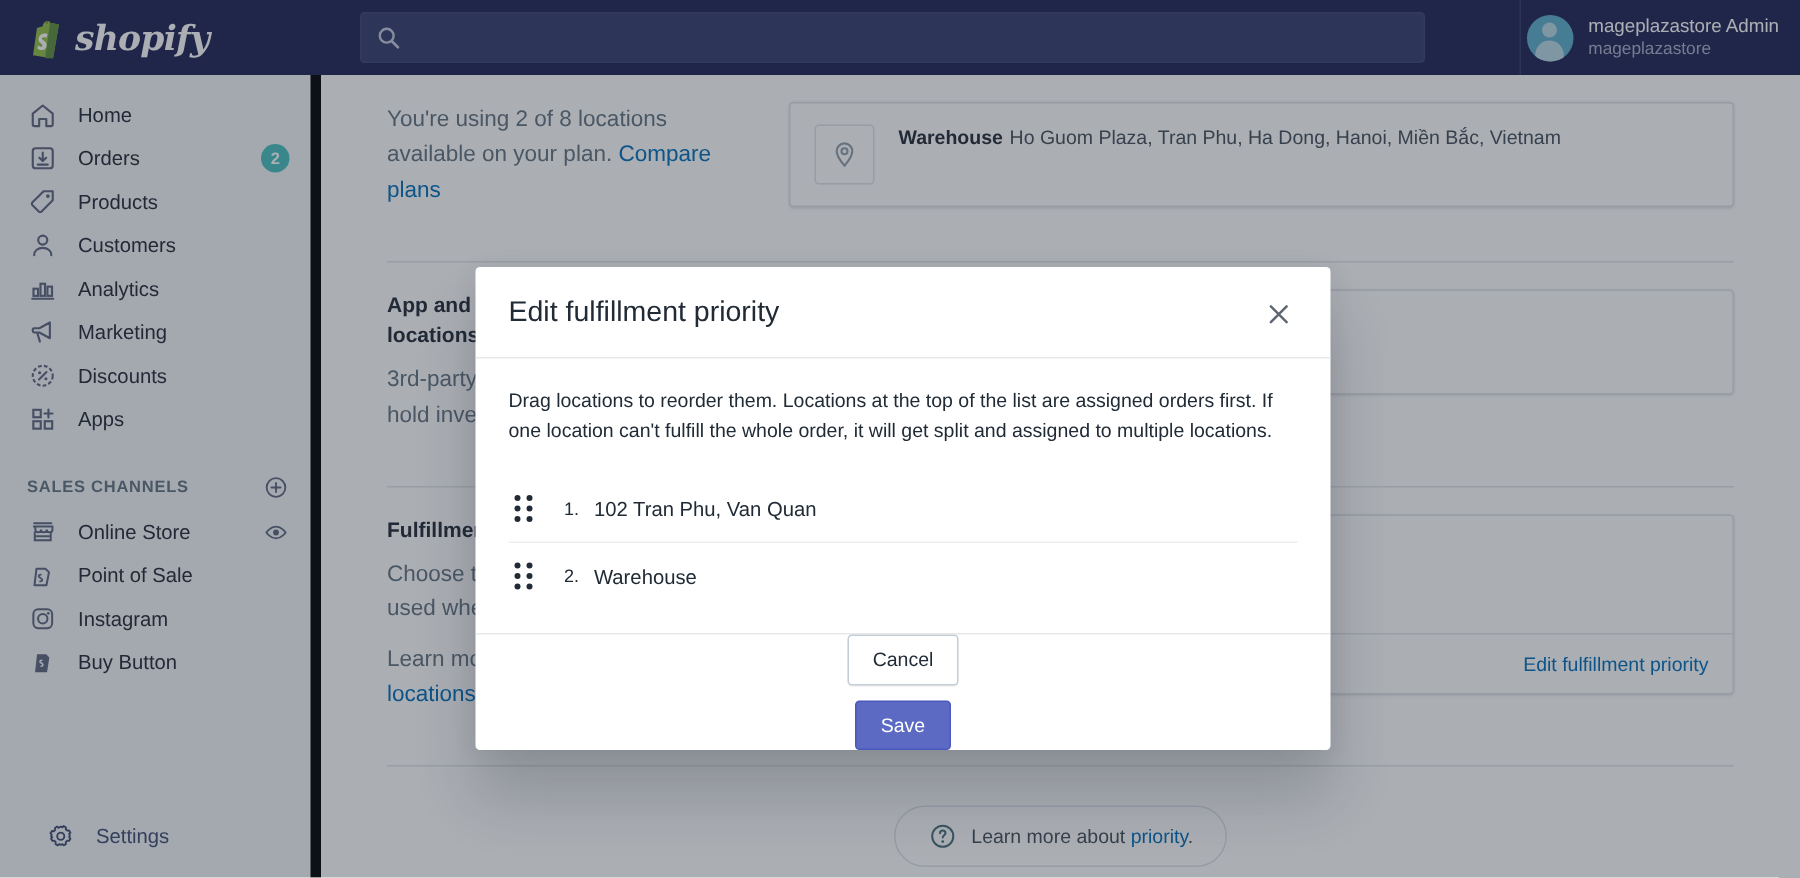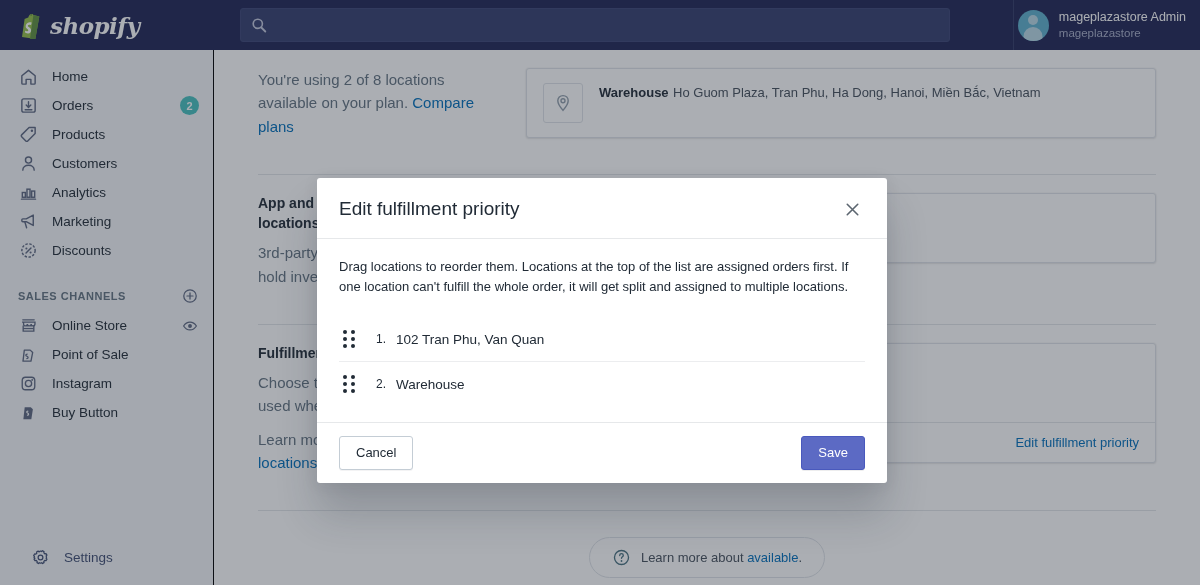--- a/index.html
+++ b/index.html
@@ -88,21 +88,21 @@
   }
   .user-names { line-height: 1.25; }
   .user-name { color: #ffffff; font-size: 12.5px; display:block; }
   .user-store { color: #a8aec9; font-size: 11.5px; display:block; }
 
   
   .sidebar {
     position: absolute; top: 50px; left: 0;
     width: 214px; height: 535px;
     background: #f4f6f8;
-    border-right: 1px solid #000000;
+    border-right: 7px solid #000000;
     padding-top: 12px;
     z-index: 10;
   }
   .nav-item {
     display: flex; align-items: center;
     height: 29px; padding: 0 14px 0 18px;
     color: #212b36; font-size: 13.5px;
     cursor: pointer; position: relative;
     margin-bottom: 0;
   }
@@ -239,23 +239,24 @@
   }
   .drag-handle i {
     width: 4px; height: 4px; border-radius: 50%;
     background: #212b36; display: block;
   }
   .loc-num { font-size: 12px; color: #212b36; width: 20px; flex: 0 0 20px; }
   .loc-name { font-size: 13.5px; color: #212b36; }
 
   .modal-foot {
     display: flex; justify-content: space-between; align-items: center;
-    padding: 13px 22px; gap: 10px;
+    padding: 0 22px; gap: 10px;
     border-top: 1px solid #e6e8ea;
     margin-top: 16px;
+    flex-direction: column;
   }
   .btn {
     font-size: 13px; border-radius: 3px;
     padding: 8px 16px; cursor: pointer;
     font-family: "Liberation Sans", sans-serif;
     line-height: 1.2;
   }
   .btn-secondary {
     background: #fff; color: #212b36;
     border: 1px solid #c4cdd5;
@@ -376,20 +377,31 @@
         <svg width="19" height="19" viewBox="0 0 20 20">
             <circle cx="10" cy="10" r="7" fill="none" stroke="#5c6680" stroke-width="1.5" stroke-dasharray="2.6 1.6"></circle>
             <line x1="7.4" y1="12.6" x2="12.6" y2="7.4" stroke="#5c6680" stroke-width="1.5" stroke-linecap="round"></line>
             <circle cx="7.8" cy="7.9" r="1.1" fill="#5c6680"></circle>
             <circle cx="12.2" cy="12.1" r="1.1" fill="#5c6680"></circle>
           </svg>
       </span>
       <span class="nav-label">Discounts</span>
     </div>
 
+    <div class="nav-item">
+      <span class="nav-ico">
+        <svg width="19" height="19" viewBox="0 0 20 20">
+            <rect x="3.4" y="3.4" width="5.2" height="5.2" fill="none" stroke="#5c6680" stroke-width="1.5"></rect>
+            <rect x="3.4" y="11.4" width="5.2" height="5.2" fill="none" stroke="#5c6680" stroke-width="1.5"></rect>
+            <rect x="11.4" y="11.4" width="5.2" height="5.2" fill="none" stroke="#5c6680" stroke-width="1.5"></rect>
+            <path d="M14 3.2v5.6M11.2 6h5.6" stroke="#5c6680" stroke-width="1.5" stroke-linecap="round"></path>
+          </svg>
+      </span>
+      <span class="nav-label">Apps</span>
+    </div>
 
     <div class="section-head">
       <span class="st">SALES CHANNELS</span>
       <span class="nav-right-ico">
         <svg width="16" height="16" viewBox="0 0 18 18">
             <circle cx="9" cy="9" r="7" fill="none" stroke="#5c6680" stroke-width="1.4"></circle>
             <path d="M9 5.6v6.8M5.6 9h6.8" stroke="#5c6680" stroke-width="1.4" stroke-linecap="round"></path>
           </svg>
       </span>
     </div>
@@ -533,21 +545,21 @@
       <div class="footer-help">
         <div class="help-pill">
           <span class="help-q">
             <svg width="19" height="19" viewBox="0 0 20 20">
                 <circle cx="10" cy="10" r="7.4" fill="none" stroke="#47707f" stroke-width="1.4"></circle>
                 <path d="M8.1 7.9c0-1.1.9-1.9 1.9-1.9s1.9.8 1.9 1.9c0 1.4-1.9 1.4-1.9 2.9" fill="none" stroke="#47707f" stroke-width="1.4" stroke-linecap="round"></path>
                 <circle cx="10" cy="13.7" r="0.95" fill="#47707f"></circle>
               </svg>
           </span>
           <span>
-            <span>Learn more about </span><span class="link">available</span><span>.</span>
+            <span>Learn more about </span><span class="link">priority</span><span>.</span>
           </span>
         </div>
       </div>
 
     </div>
   </div>
 
   <div class="overlay"></div>
 
   <div class="modal">

